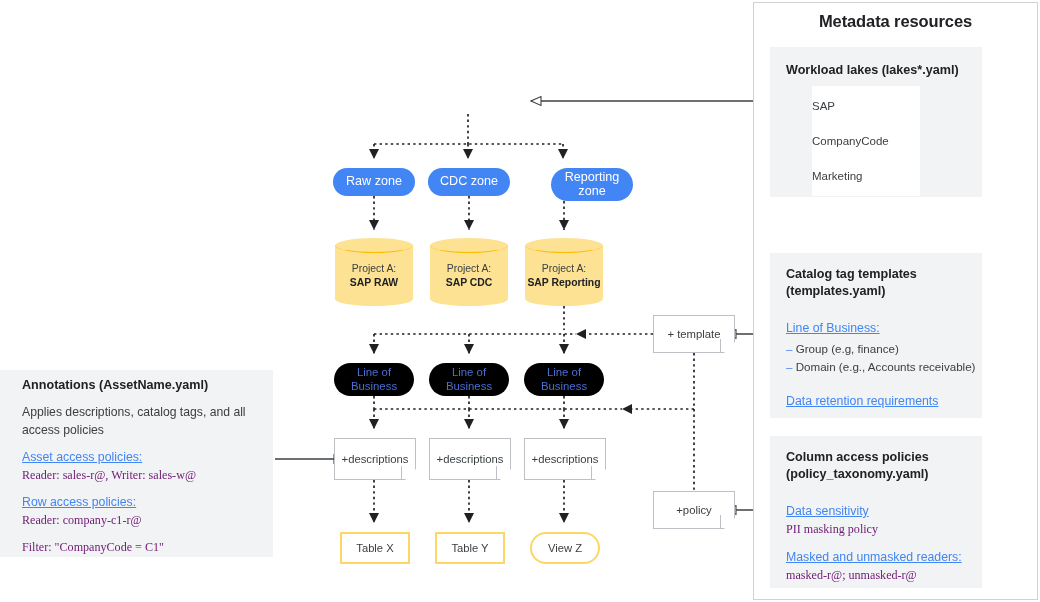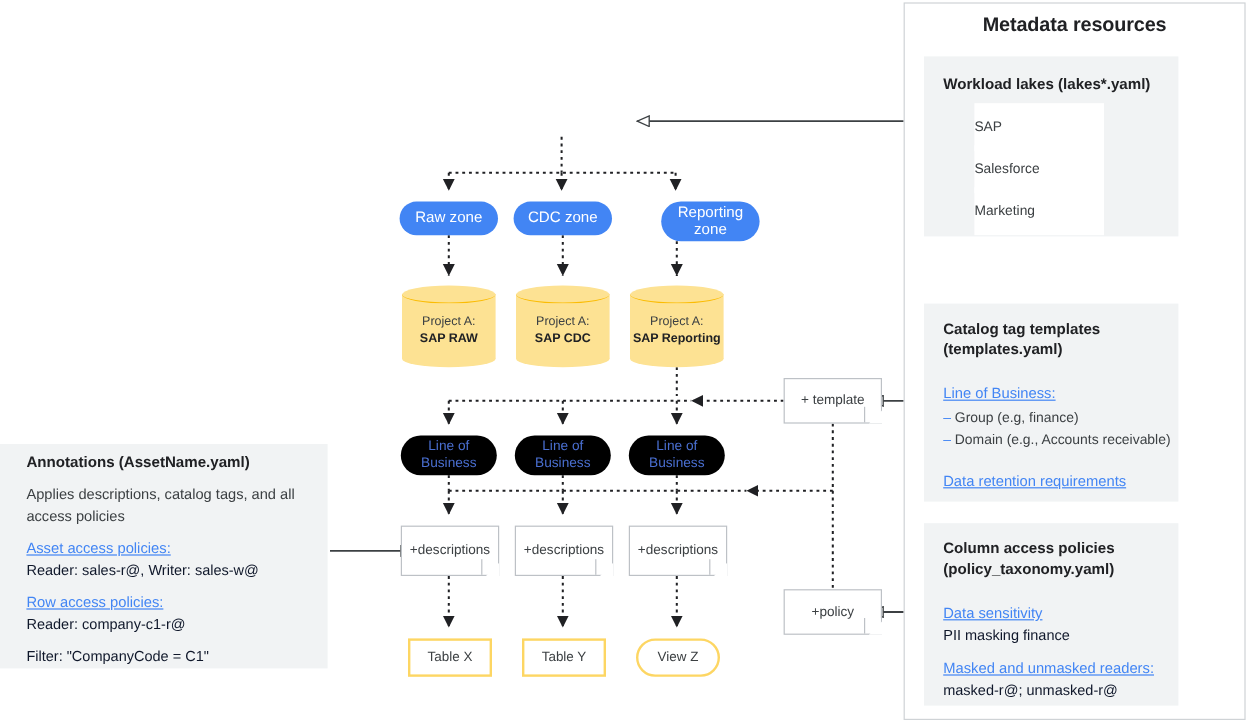--- a/index.html
+++ b/index.html
@@ -66,22 +66,23 @@
   #lake-salesforce { top: 121px; }
   #lake-marketing { top: 156px; }
 
   .blue-label {
     color: #4285f4;
     font-size: 12.3px;
     font-weight: 500;
     text-decoration: underline;
   }
   .plain-line {
-    color: #0f172a;
+    color: #701a75;
     font-size: 12.1px;
+    font-family: Liberation Serif, serif;
   }
   .bullet-line {
     color: #3c4043;
     font-size: 11.6px;
   }
   .bullet-line .dash { color: #4285f4; }
 
   #tpl-lob   { left: 786px; top: 321px; }
   #tpl-group { left: 786px; top: 342px; }
   #tpl-domain{ left: 786px; top: 360px; }
@@ -305,40 +306,40 @@
 
     <path d="M790,510 L726,510" stroke="#3c4043" stroke-width="1.5" fill="none" marker-end="url(#solidArrowOpen)"></path>
   </svg>
 
   <div class="abs" id="metadata-panel"></div>
   <div class="abs" id="metadata-title">Metadata resources</div>
 
   <div class="abs panel-card" id="card-lakes"></div>
   <div class="abs card-heading" id="lakes-heading">Workload lakes (lakes*.yaml)</div>
   <div class="abs lake-item" id="lake-sap">SAP</div>
-  <div class="abs lake-item" id="lake-salesforce">Salesforce</div>
+  <div class="abs lake-item" id="lake-salesforce">CompanyCode</div>
   <div class="abs lake-item" id="lake-marketing">Marketing</div>
 
   <div class="abs panel-card" id="card-templates"></div>
   <div class="abs card-heading" id="templates-heading">Catalog tag templates (templates.yaml)</div>
   <div class="abs blue-label" id="tpl-lob">Line of Business:</div>
   <div class="abs bullet-line" id="tpl-group">
     <span class="dash">–</span>
     <span>Group (e.g, finance)</span>
   </div>
   <div class="abs bullet-line" id="tpl-domain">
     <span class="dash">–</span>
     <span>Domain (e.g., Accounts receivable)</span>
   </div>
   <div class="abs blue-label" id="tpl-retention">Data retention requirements</div>
 
   <div class="abs panel-card" id="card-policies"></div>
   <div class="abs card-heading" id="policies-heading">Column access policies (policy_taxonomy.yaml)</div>
   <div class="abs blue-label" id="pol-sensitivity">Data sensitivity</div>
-  <div class="abs plain-line" id="pol-pii">PII masking finance</div>
+  <div class="abs plain-line" id="pol-pii">PII masking policy</div>
   <div class="abs blue-label" id="pol-masked">Masked and unmasked readers:</div>
   <div class="abs plain-line" id="pol-readers">masked-r@; unmasked-r@</div>
 
   <div class="abs" id="annotations-box"></div>
   <div class="abs" id="ann-title">Annotations (AssetName.yaml)</div>
   <div class="abs" id="ann-desc">Applies descriptions, catalog tags, and all access policies</div>
   <div class="abs blue-label" id="ann-asset-label">Asset access policies:</div>
   <div class="abs plain-line" id="ann-asset-value">Reader: sales-r@, Writer: sales-w@</div>
   <div class="abs blue-label" id="ann-row-label">Row access policies:</div>
   <div class="abs plain-line" id="ann-row-value">Reader: company-c1-r@</div>

